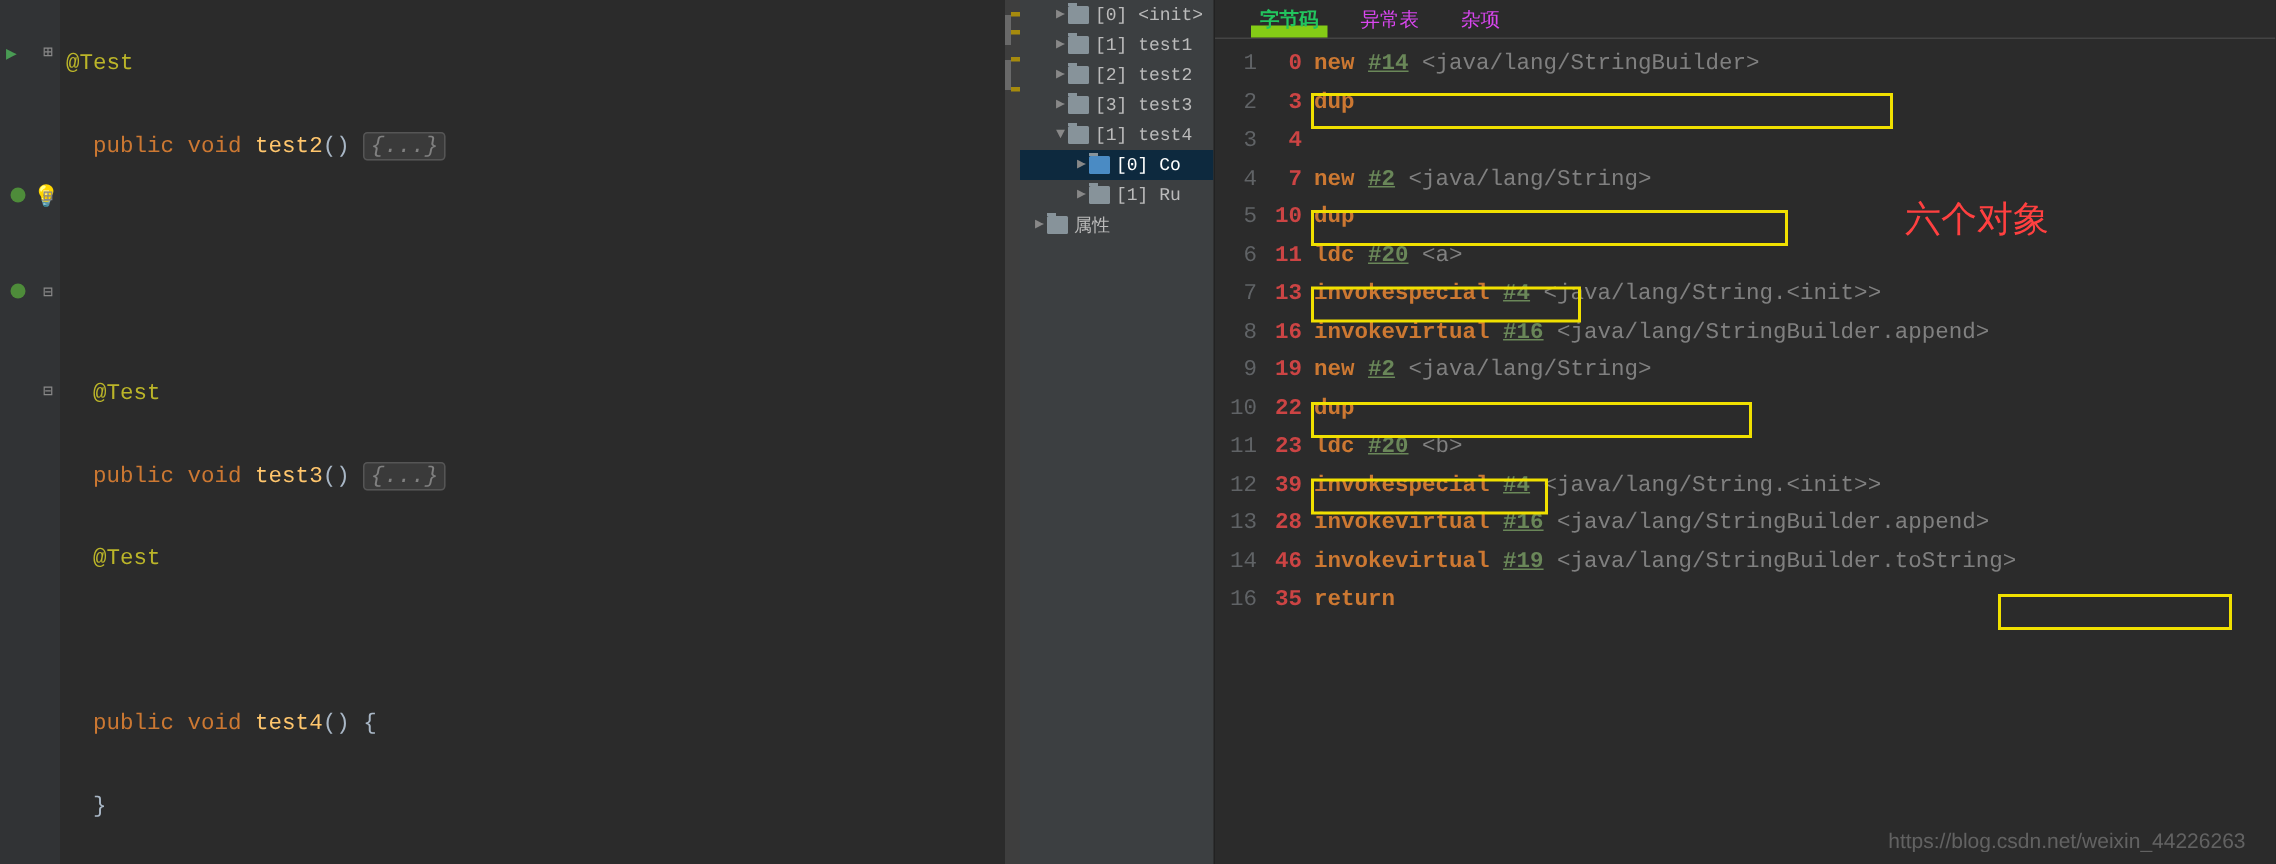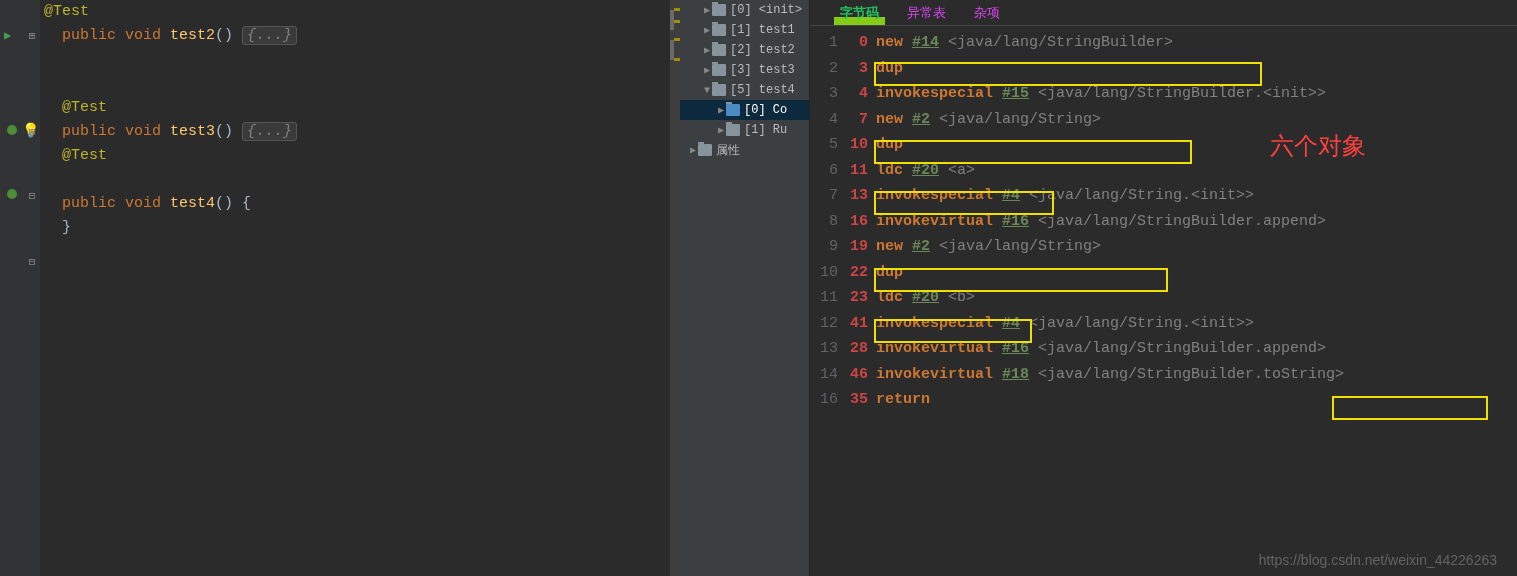--- a/index.html
+++ b/index.html
@@ -34,21 +34,21 @@
   }
   .g-run { color: #499c54; font-size: 12px; }
   .g-override { width: 12px; height: 12px; }
   .g-bulb { color: #f0a732; font-size: 14px; }
   .code-area {
     padding-left: 44px;
     padding-top: 0;
     font-size: 15px;
     line-height: 24px;
   }
-  .code-line { height: 24px; white-space: pre; }
+  .code-line { height: 24px; white-space: pre; margin-top: 31px; }
   .kw { color: #cc7832; }
   .anno { color: #bbb529; }
   .method { color: #ffc66d; }
   .fold { color: #808080; font-style: italic; }
   .str { color: #6a8759; }
   .param { color: #72737a; font-style: italic; background: #3b3b3b; padding: 0 2px; border-radius: 2px; }
   .fold-marker {
     position: absolute;
     left: 26px;
     width: 12px;
@@ -213,21 +213,21 @@
       <span>[2] test2</span>
     </div>
     <div class="tree-item" style="padding-left: 22px;">
       <span class="tree-arrow">▶</span>
       <span class="tree-fold"></span>
       <span>[3] test3</span>
     </div>
     <div class="tree-item" style="padding-left: 22px;">
       <span class="tree-arrow">▼</span>
       <span class="tree-fold"></span>
-      <span>[5] test4</span>
+      <span>[1] test4</span>
     </div>
     <div class="tree-item tree-sel" style="padding-left: 36px;">
       <span class="tree-arrow">▶</span>
       <span class="tree-fold"></span>
       <span>[0] Co</span>
     </div>
     <div class="tree-item" style="padding-left: 36px;">
       <span class="tree-arrow">▶</span>
       <span class="tree-fold"></span>
       <span>[1] Ru</span>
@@ -241,32 +241,32 @@
 
 <div class="bytecode-pane">
   <div class="bc-tabs">
     <div class="bc-tab active">字节码</div>
     <div class="bc-tab">异常表</div>
     <div class="bc-tab">杂项</div>
   </div>
   <div class="bc-code" id="bc-code-container">
       <div class="bc-line"><span class="bc-ln">1</span><span class="bc-offset">0</span><span class="bc-instr"><span class="bc-op">new </span><span class="bc-ref">#14</span><span class="bc-cls"> &lt;java/lang/StringBuilder&gt;</span></span></div>
       <div class="bc-line"><span class="bc-ln">2</span><span class="bc-offset">3</span><span class="bc-instr"><span class="bc-op">dup</span></span></div>
-      <div class="bc-line"><span class="bc-ln">3</span><span class="bc-offset">4</span><span class="bc-instr"><span class="bc-op">invokespecial </span><span class="bc-ref">#15</span><span class="bc-cls"> &lt;java/lang/StringBuilder.&lt;init&gt;&gt;</span></span></div>
+      <div class="bc-line"><span class="bc-ln">3</span><span class="bc-offset">4</span></div>
       <div class="bc-line"><span class="bc-ln">4</span><span class="bc-offset">7</span><span class="bc-instr"><span class="bc-op">new </span><span class="bc-ref">#2</span><span class="bc-cls"> &lt;java/lang/String&gt;</span></span></div>
       <div class="bc-line"><span class="bc-ln">5</span><span class="bc-offset">10</span><span class="bc-instr"><span class="bc-op">dup</span></span></div>
       <div class="bc-line"><span class="bc-ln">6</span><span class="bc-offset">11</span><span class="bc-instr"><span class="bc-op">ldc </span><span class="bc-ref">#20</span><span class="bc-cls"> &lt;a&gt;</span></span></div>
       <div class="bc-line"><span class="bc-ln">7</span><span class="bc-offset">13</span><span class="bc-instr"><span class="bc-op">invokespecial </span><span class="bc-ref">#4</span><span class="bc-cls"> &lt;java/lang/String.&lt;init&gt;&gt;</span></span></div>
       <div class="bc-line"><span class="bc-ln">8</span><span class="bc-offset">16</span><span class="bc-instr"><span class="bc-op">invokevirtual </span><span class="bc-ref">#16</span><span class="bc-cls"> &lt;java/lang/StringBuilder.append&gt;</span></span></div>
       <div class="bc-line"><span class="bc-ln">9</span><span class="bc-offset">19</span><span class="bc-instr"><span class="bc-op">new </span><span class="bc-ref">#2</span><span class="bc-cls"> &lt;java/lang/String&gt;</span></span></div>
       <div class="bc-line"><span class="bc-ln">10</span><span class="bc-offset">22</span><span class="bc-instr"><span class="bc-op">dup</span></span></div>
       <div class="bc-line"><span class="bc-ln">11</span><span class="bc-offset">23</span><span class="bc-instr"><span class="bc-op">ldc </span><span class="bc-ref">#20</span><span class="bc-cls"> &lt;b&gt;</span></span></div>
-      <div class="bc-line"><span class="bc-ln">12</span><span class="bc-offset">41</span><span class="bc-instr"><span class="bc-op">invokespecial </span><span class="bc-ref">#4</span><span class="bc-cls"> &lt;java/lang/String.&lt;init&gt;&gt;</span></span></div>
+      <div class="bc-line"><span class="bc-ln">12</span><span class="bc-offset">39</span><span class="bc-instr"><span class="bc-op">invokespecial </span><span class="bc-ref">#4</span><span class="bc-cls"> &lt;java/lang/String.&lt;init&gt;&gt;</span></span></div>
       <div class="bc-line"><span class="bc-ln">13</span><span class="bc-offset">28</span><span class="bc-instr"><span class="bc-op">invokevirtual </span><span class="bc-ref">#16</span><span class="bc-cls"> &lt;java/lang/StringBuilder.append&gt;</span></span></div>
-      <div class="bc-line"><span class="bc-ln">14</span><span class="bc-offset">46</span><span class="bc-instr"><span class="bc-op">invokevirtual </span><span class="bc-ref">#18</span><span class="bc-cls"> &lt;java/lang/StringBuilder.toString&gt;</span></span></div>
+      <div class="bc-line"><span class="bc-ln">14</span><span class="bc-offset">46</span><span class="bc-instr"><span class="bc-op">invokevirtual </span><span class="bc-ref">#19</span><span class="bc-cls"> &lt;java/lang/StringBuilder.toString&gt;</span></span></div>
       <div class="bc-line"><span class="bc-ln">16</span><span class="bc-offset">35</span><span class="bc-instr"><span class="bc-op">return</span></span></div>
     </div>
 
   <div class="highlight-box" style="top:62px; left:64px; width:388px; height:24px"></div>
   <div class="highlight-box" style="top:140px; left:64px; width:318px; height:24px"></div>
   <div class="highlight-box" style="top:191px; left:64px; width:180px; height:24px"></div>
   <div class="highlight-box" style="top:268px; left:64px; width:294px; height:24px"></div>
   <div class="highlight-box" style="top:319px; left:64px; width:158px; height:24px"></div>
   <div class="highlight-box" style="top:396px; left:522px; width:156px; height:24px"></div>
 

